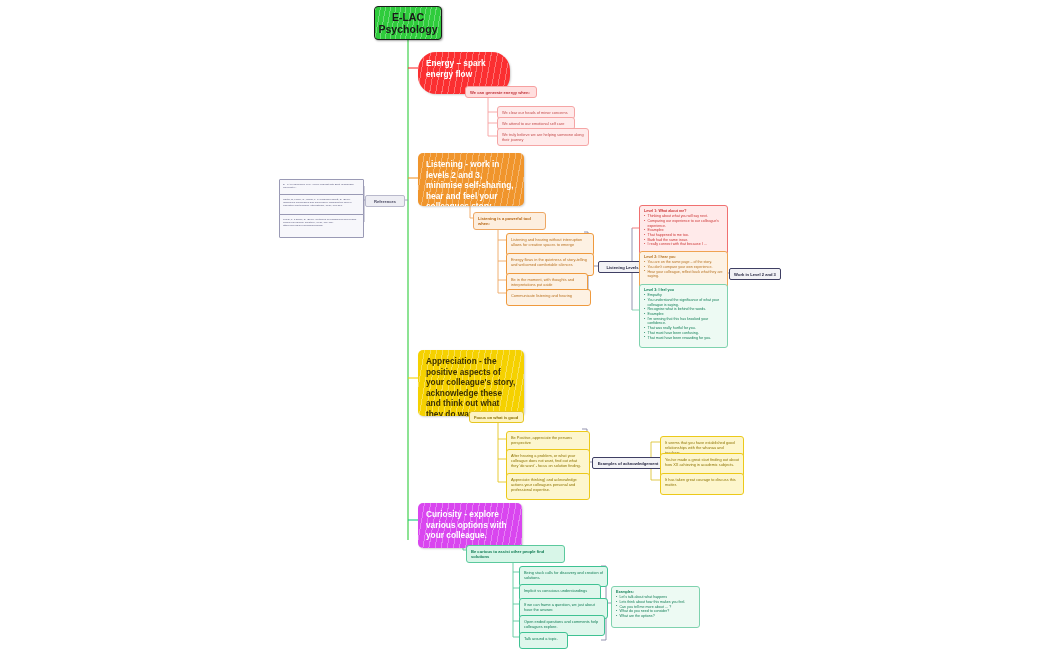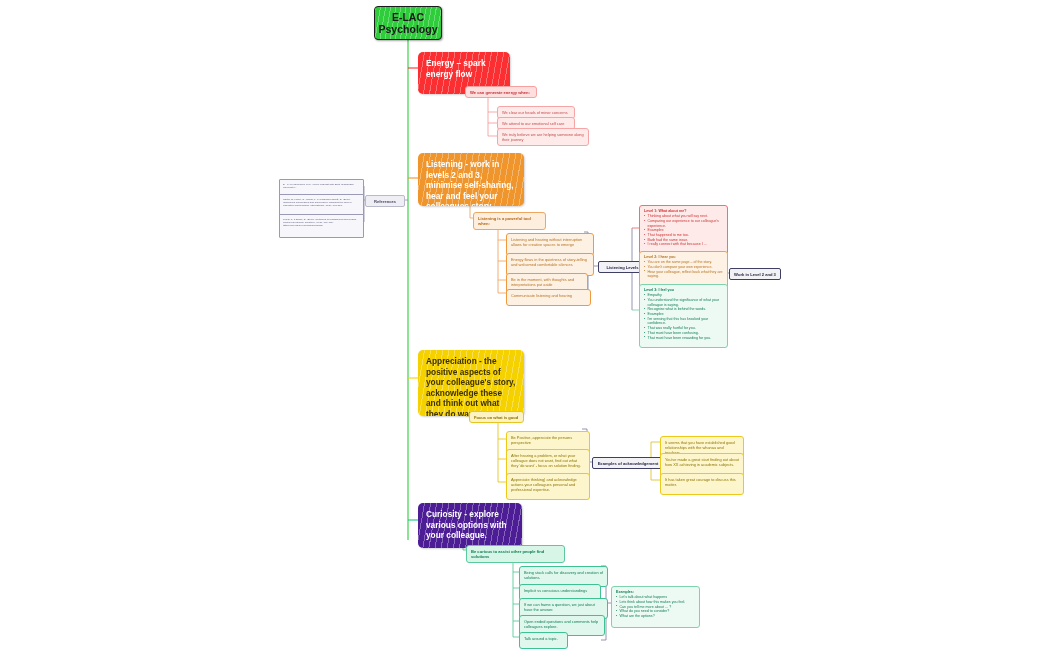--- a/index.html
+++ b/index.html
@@ -29,21 +29,21 @@
     box-shadow:1px 1px 2px rgba(0,0,0,.18);
   }
   .topic .hatch{position:absolute;inset:0;
     background:repeating-linear-gradient(100deg,rgba(255,255,255,.32) 0 1px,rgba(255,255,255,0) 1px 6px);
     pointer-events:none;}
   .topic .tx{position:relative;}
 
   .t-energy{background:#fb2f31;color:#ffffff;}
   .t-listen{background:#f0952c;color:#ffffff;}
   .t-appr{background:#f5d100;color:#3d3100;}
-  .t-cur{background:#4c1d95;color:#ffffff;}
+  .t-cur{background:#d946ef;color:#ffffff;}
 
   
   .lab{
     border-radius:3px;padding:2.5px 4px;font-size:4.1px;line-height:5.4px;
     font-weight:bold;position:absolute;
   }
   .l-energy{background:#ffdede;border:0.8px solid #f6a0a0;color:#c0333a;}
   .l-listen{background:#fdeede;border:0.8px solid #eea763;color:#b56512;}
   .l-appr{background:#fdf3c2;border:0.8px solid #e5c520;color:#8a6f00;}
   .l-cur{background:#d8f6e8;border:0.8px solid #5bc99d;color:#0d7a52;}
@@ -167,21 +167,21 @@
     <path class="lk" d="M601,566 L606,566 L606,640 L601,640" stroke="#7a7a9c" stroke-width="0.8"></path>
     <path class="lk" d="M606,603 L611,603" stroke="#7a7a9c" stroke-width="0.8"></path>
   </svg>
 
   <div class="node root" style="left:374px;top:6px;width:68px;height:34px;align-items:center;">
     <div class="hatch"></div>
     <div style="position:relative">E-LAC</div>
     <div style="position:relative">Psychology</div>
   </div>
 
-  <div class="topic t-energy" style="left:418px;top:52px;width:76px;height:30px;">
+  <div class="topic t-energy" style="left:418px;top:52px;width:76px;height:30px;border-radius:18px;">
     <div class="hatch"></div>
     <div class="tx">Energy – spark energy flow</div>
   </div>
 
   <div class="lab l-energy" style="left:465px;top:86px;width:62px;">We can generate energy when:</div>
 
   <div class="leaf f-energy" style="left:497px;top:106px;width:68px;">We clear our heads of minor concerns</div>
   <div class="leaf f-energy" style="left:497px;top:117px;width:68px;">We attend to our emotional self care</div>
   <div class="leaf f-energy" style="left:497px;top:128px;width:82px;">We truly believe we are helping someone along their journey</div>
 

